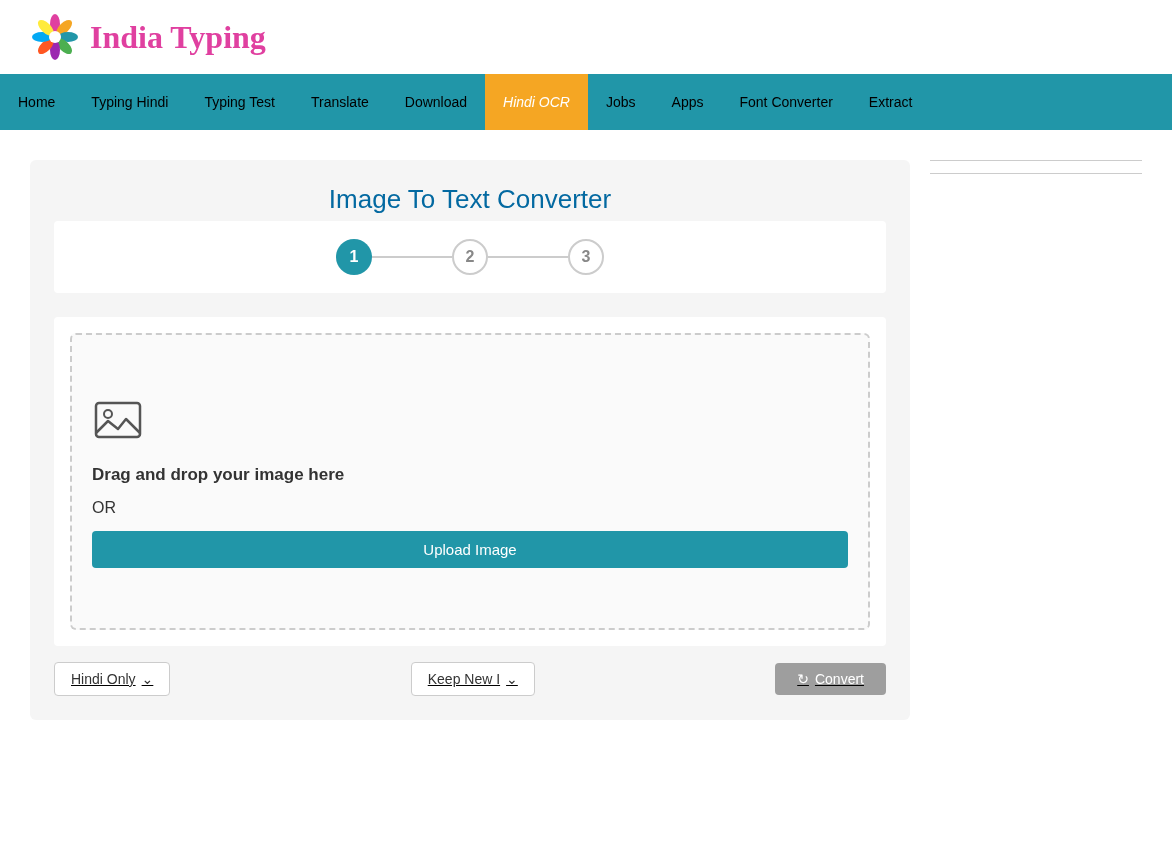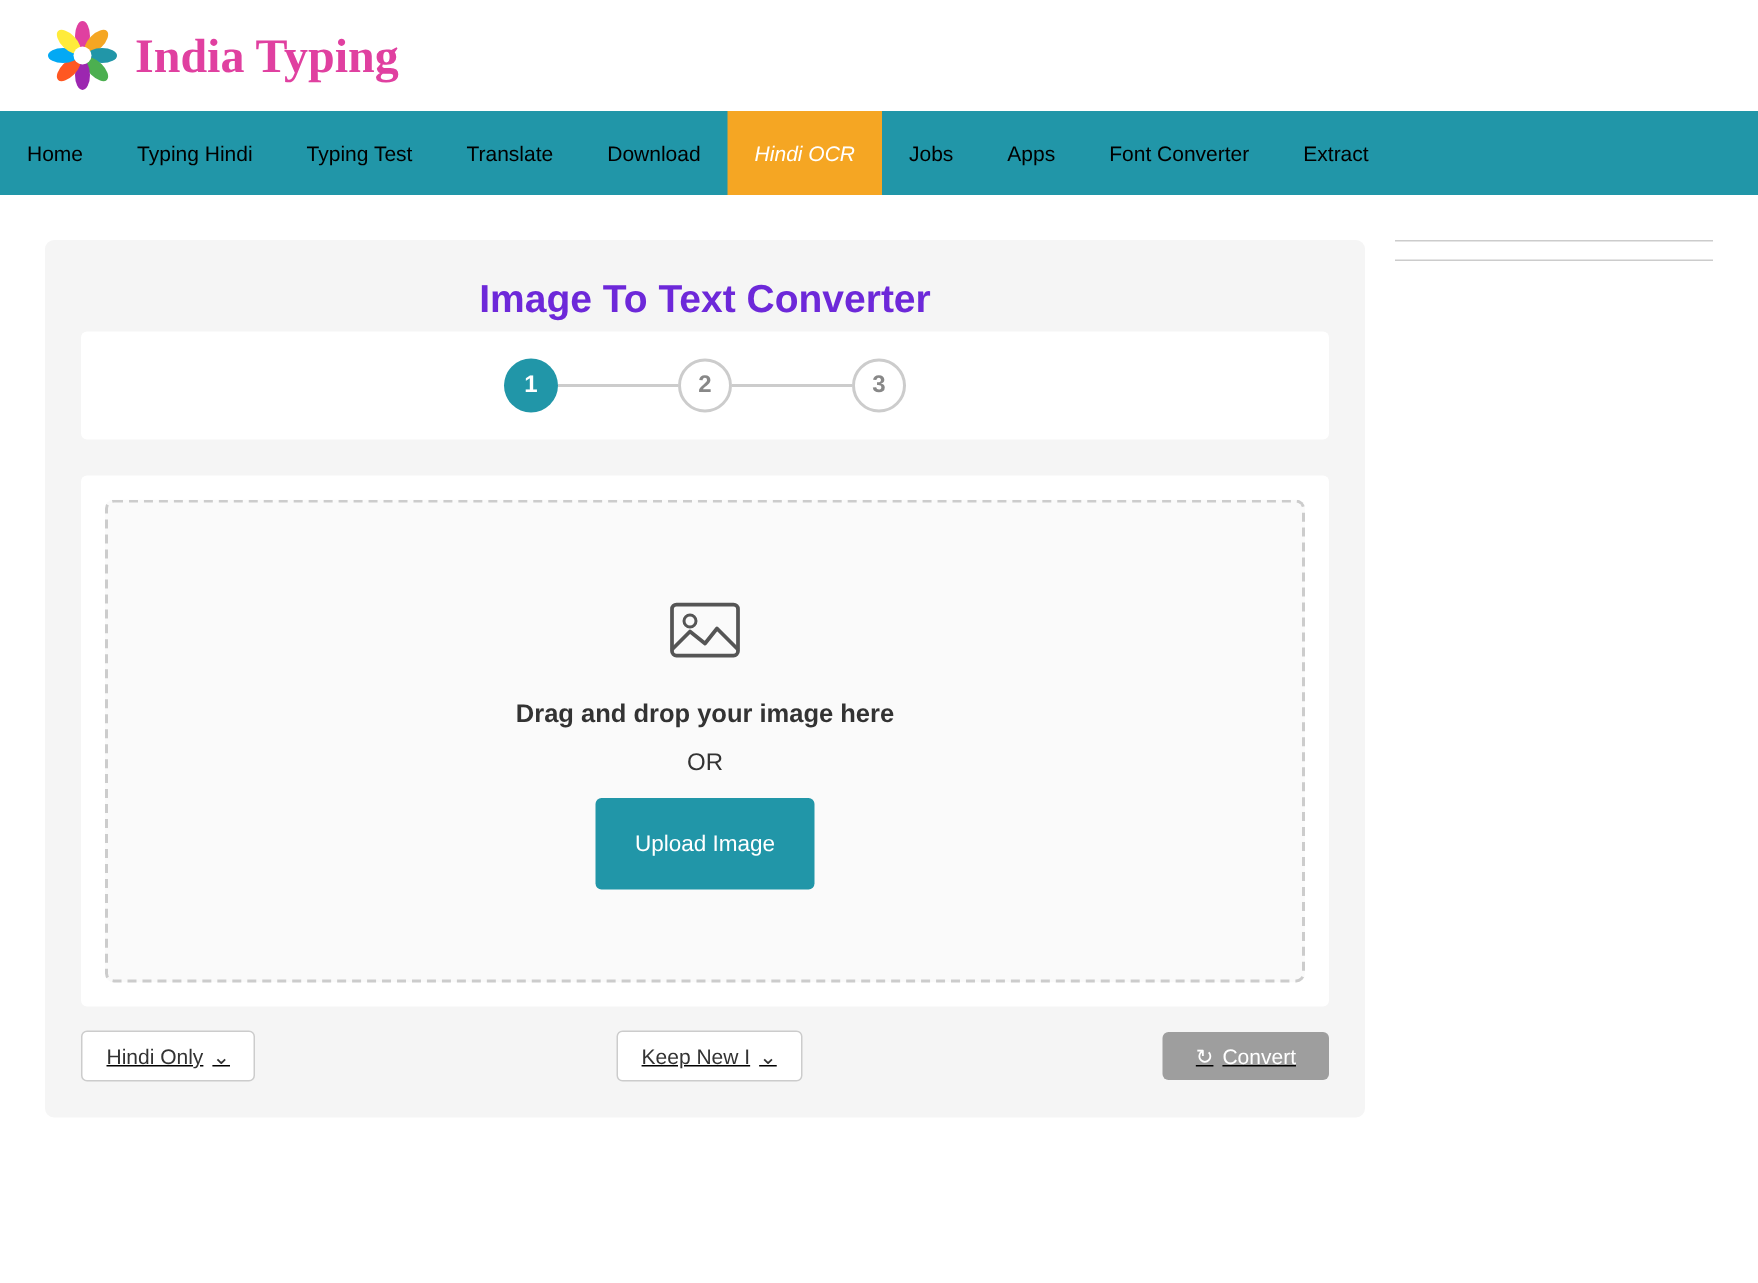--- a/index.html
+++ b/index.html
@@ -65,22 +65,22 @@
     .converter-container {
       background: #f5f5f5;
       border-radius: 6px;
       padding: 24px;
       width: 880px;
       min-width: 0;
     }
     .converter-title {
       text-align: center;
       font-size: 26px;
-      font-weight: bold;
-      color: #6d28d9;
+      font-weight: normal;
+      color: #0369a1;
       margin-bottom: 6px;
     }
     .converter-subtitle {
       text-align: center;
       font-size: 14px;
       color: #666;
       margin-bottom: 24px;
     }
 
     
@@ -125,21 +125,20 @@
       border-radius: 4px;
       padding: 16px;
       margin-bottom: 16px;
     }
     .drop-zone {
       border: 2px dashed #ccc;
       border-radius: 6px;
       padding: 60px 20px;
       display: flex;
       flex-direction: column;
-      align-items: center;
       gap: 14px;
       background: #fafafa;
     }
     .image-icon svg {
       width: 52px;
       height: 52px;
       stroke: #555;
       fill: none;
       stroke-width: 2;
     }
@@ -150,21 +149,21 @@
     }
     .or-text {
       font-size: 16px;
       color: #333;
     }
     .upload-btn {
       background: #2196a8;
       color: #fff;
       border: none;
       border-radius: 4px;
-      padding: 22px 26px;
+      padding: 10px 26px;
       font-size: 15px;
       cursor: pointer;
       font-weight: 500;
     }
 
     
     .controls-row {
       display: flex;
       justify-content: space-between;
       gap: 12px;

